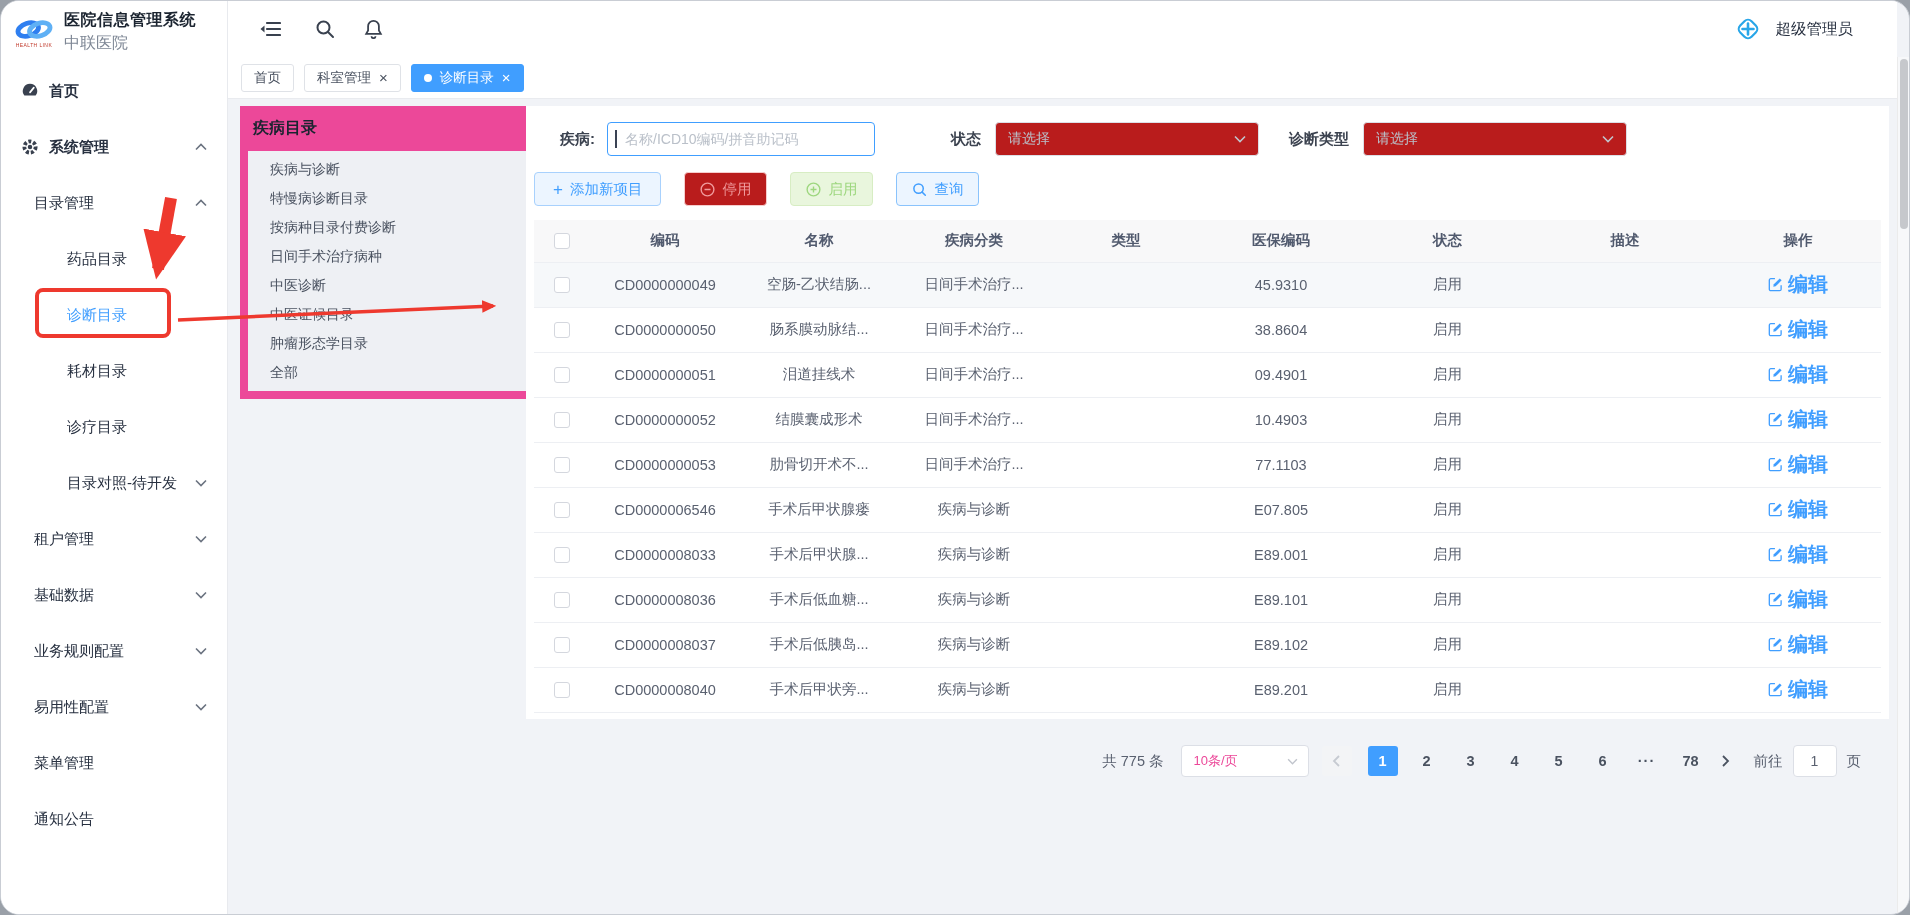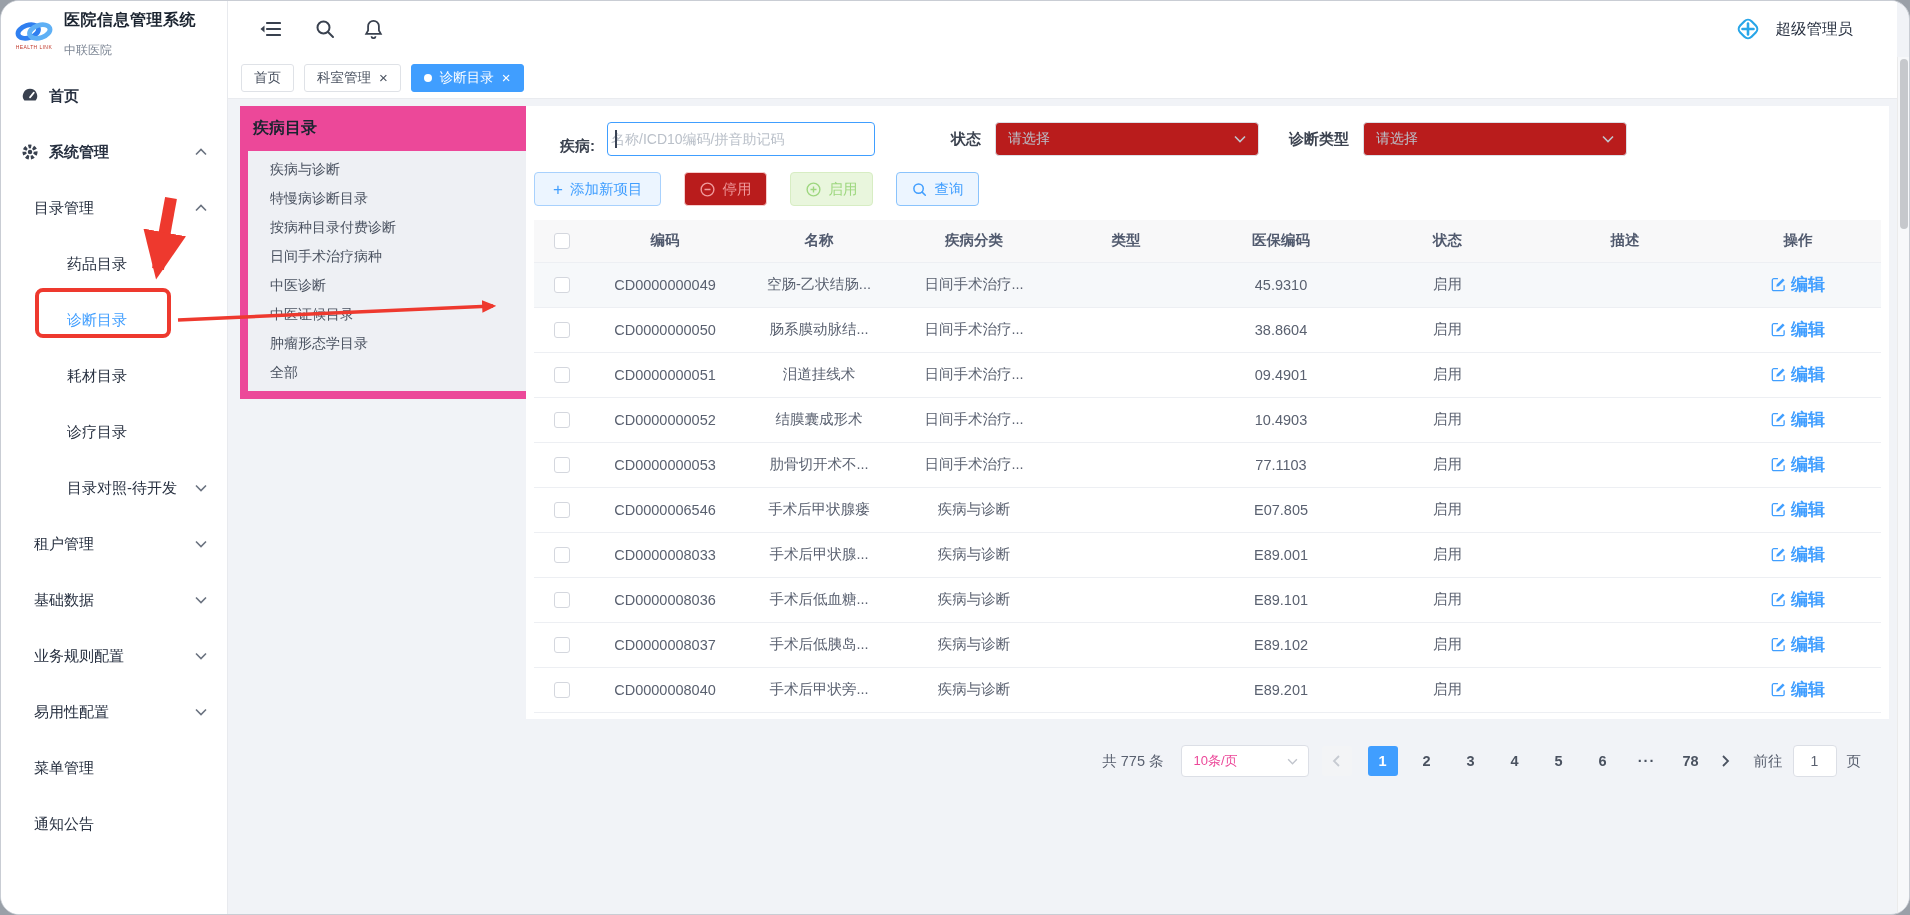--- a/index.html
+++ b/index.html
@@ -7,21 +7,21 @@
   body{font-family:"Liberation Sans","DejaVu Sans",sans-serif}
   .page{position:relative;width:1910px;height:915px;background:#f1f3f7;border:1px solid #c9cdd4;border-radius:19px;overflow:hidden}
 
   
   .sidebar{position:absolute;left:0;top:0;width:227px;height:100%;background:#fff;border-right:1px solid #e8eaee;z-index:3}
   .brand{display:flex;gap:9px;padding:9px 12px 7px;align-items:center}
   .brand-logo{width:42px;text-align:center;flex:0 0 auto}
   .brand-logo svg{display:block;margin:0 auto}
   .brand-caption{font-size:5px;color:#c0392b;letter-spacing:.4px;white-space:nowrap}
   .brand-title{font-size:16px;font-weight:bold;color:#1b2430;letter-spacing:.5px;white-space:nowrap}
-  .brand-sub{font-size:12px;color:#7d8694;margin-top:11px}
+  .brand-sub{font-size:16px;color:#7d8694;margin-top:2px}
   .menu{margin-top:2px}
   .menu-item{height:56px;display:flex;align-items:center;font-size:15px;color:#273040;cursor:pointer;padding-right:20px}
   .menu-item .mi-icon{width:18px;height:18px;margin-right:10px;color:#39414f;flex:0 0 auto}
   .menu-item.lv0{padding-left:20px;font-weight:600}
   .menu-item.lv1{padding-left:33px}
   .menu-item.lv2{padding-left:66px}
   .menu-item.active{color:#409eff}
   .mi-label{white-space:nowrap}
   .mi-chevron{margin-left:auto;color:#6b7380;display:flex}
 
@@ -41,24 +41,24 @@
   .tab .close{font-size:15px;line-height:1}
 
   
   .catalog{position:absolute;left:239px;top:105px;width:310px;background:#ec4899;padding:12px 0 8px;z-index:1}
   .catalog-title{font-size:16px;font-weight:bold;color:#1b2430;padding-left:13px}
   .catalog-list{margin:12px 8px 0;background:#eef0f4;padding:4px 0}
   .catalog-item{height:29px;line-height:29px;padding-left:22px;font-size:14px;color:#4a5260;cursor:pointer;white-space:nowrap}
 
   
   .main-card{position:absolute;left:525px;top:105px;width:1363px;background:#fff;padding:16px 8px 6px;z-index:1}
-  .filters{display:flex;align-items:flex-end;margin-left:26px;height:34px}
+  .filters{display:flex;align-items:center;margin-left:26px;height:34px}
   .f-label{font-size:15px;color:#3c4350;font-weight:600;white-space:nowrap}
   .f-input-wrap{position:relative;margin-left:12px}
-  .f-input{width:268px;height:34px;border:1.5px solid #409eff;border-radius:4px;padding-left:3px;font-size:14px;color:#be185d;outline:none}
+  .f-input{width:268px;height:34px;border:1.5px solid #409eff;border-radius:4px;padding-left:17px;font-size:14px;color:#be185d;outline:none}
   .f-input::placeholder{color:#bac0c9}
   .caret{position:absolute;left:8px;top:8px;width:1.5px;height:18px;background:#3a4354}
   .f-group2{margin-left:76px;display:flex;align-items:center}
   .f-group3{margin-left:30px;display:flex;align-items:center}
   .select{width:264px;height:34px;border:1px solid #dcdfe6;border-radius:4px;background:#b91c1c;display:flex;align-items:center;justify-content:space-between;padding:0 12px;color:#bac0c9;font-size:14px;margin-left:14px;cursor:pointer}
   .select .sel-arrow{color:#c0c4cc;display:flex}
 
   .toolbar{display:flex;align-items:center;gap:23px;margin-top:16px}
   .btn{height:34px;border-radius:4px;display:inline-flex;align-items:center;gap:7px;font-size:14.5px;padding:0 15px;border:1px solid;cursor:pointer;background:#fff;white-space:nowrap}
   .btn svg{flex:0 0 auto}
@@ -67,21 +67,21 @@
   .btn-enable{background:#e9f6dd;border-color:#d7edc3;color:#9ed77f}
   .btn-query{background:#ecf5ff;border-color:#8ac3fc;color:#409eff}
   .plus-glyph{font-size:17px;font-weight:400;line-height:1}
 
   
   table{width:100%;border-collapse:collapse;table-layout:fixed;margin-top:14px}
   thead th{background:#f8f8f9;height:42px;font-size:14.5px;color:#515a6e;font-weight:700;text-align:center;border-bottom:1px solid #edeff3}
   tbody td{height:45px;text-align:center;font-size:14.5px;color:#5a6170;border-bottom:1px solid #edeff3;background:#fff;overflow:hidden;white-space:nowrap}
   tbody tr:first-child td{background:#f6f8fa}
   .checkbox{display:inline-block;width:16px;height:16px;border:1px solid #d4d7de;border-radius:3px;background:#fff;vertical-align:middle;cursor:pointer}
-  .edit-link{color:#409eff;display:inline-flex;align-items:center;gap:5px;font-size:17px;cursor:pointer;font-weight:600}
+  .edit-link{color:#409eff;display:inline-flex;align-items:center;gap:5px;font-size:20px;cursor:pointer;font-weight:600}
 
   
   .pagination{position:absolute;right:48px;top:744px;display:flex;align-items:center;font-size:14.5px;color:#5a6170;z-index:1}
   .pg-total{margin-right:17px;white-space:nowrap}
   .pg-size{width:128px;height:32px;border:1px solid #dcdfe6;border-radius:4px;background:#fff;display:flex;align-items:center;justify-content:space-between;padding:0 10px 0 12px;color:#ec4899;font-size:13px;margin-right:13px;cursor:pointer}
   .pg-prev{width:30px;height:30px;background:#f3f4f6;border-radius:3px;display:flex;align-items:center;justify-content:center;color:#c6cad1;margin-right:9px;cursor:default}
   .pg-num{min-width:30px;height:30px;display:flex;align-items:center;justify-content:center;margin:0 7px;font-weight:600;color:#4a5260;cursor:pointer;border-radius:3px}
   .pg-num.active{background:#409eff;color:#fff}
   .pg-num.ellipsis{letter-spacing:1px;cursor:default}
   .pg-next{margin:0 8px;color:#4a5260;display:flex;cursor:pointer}

